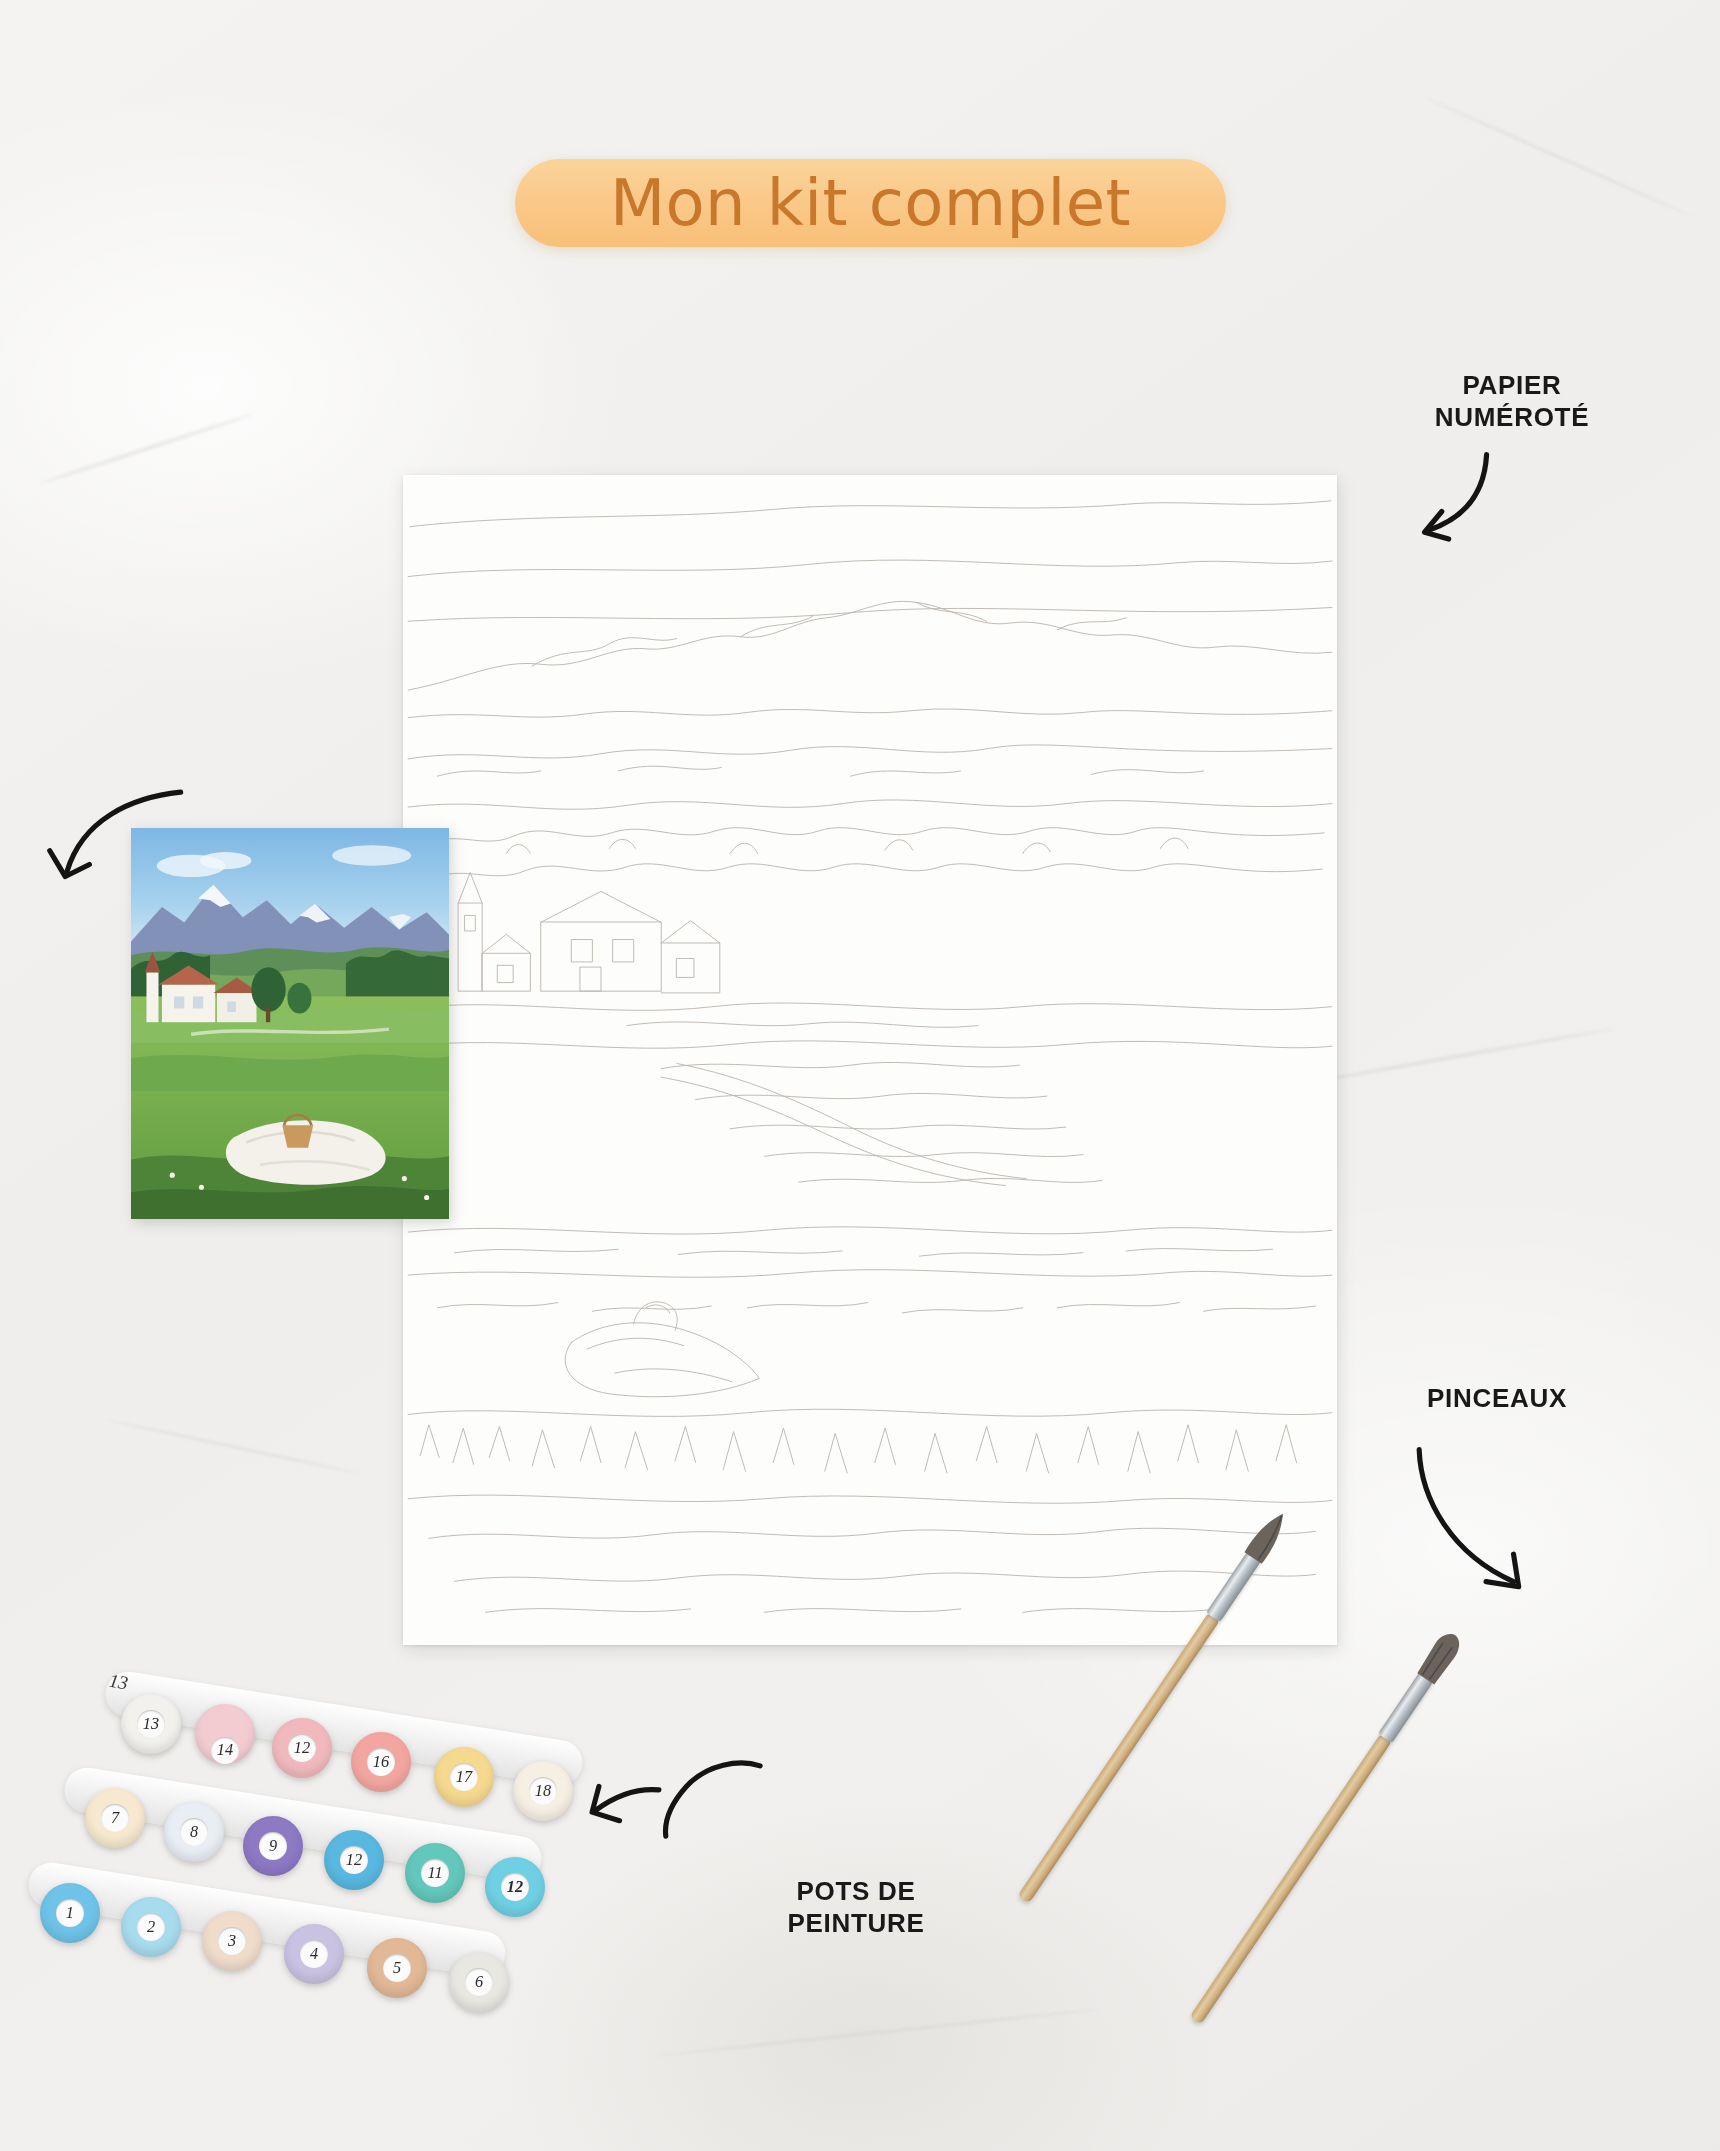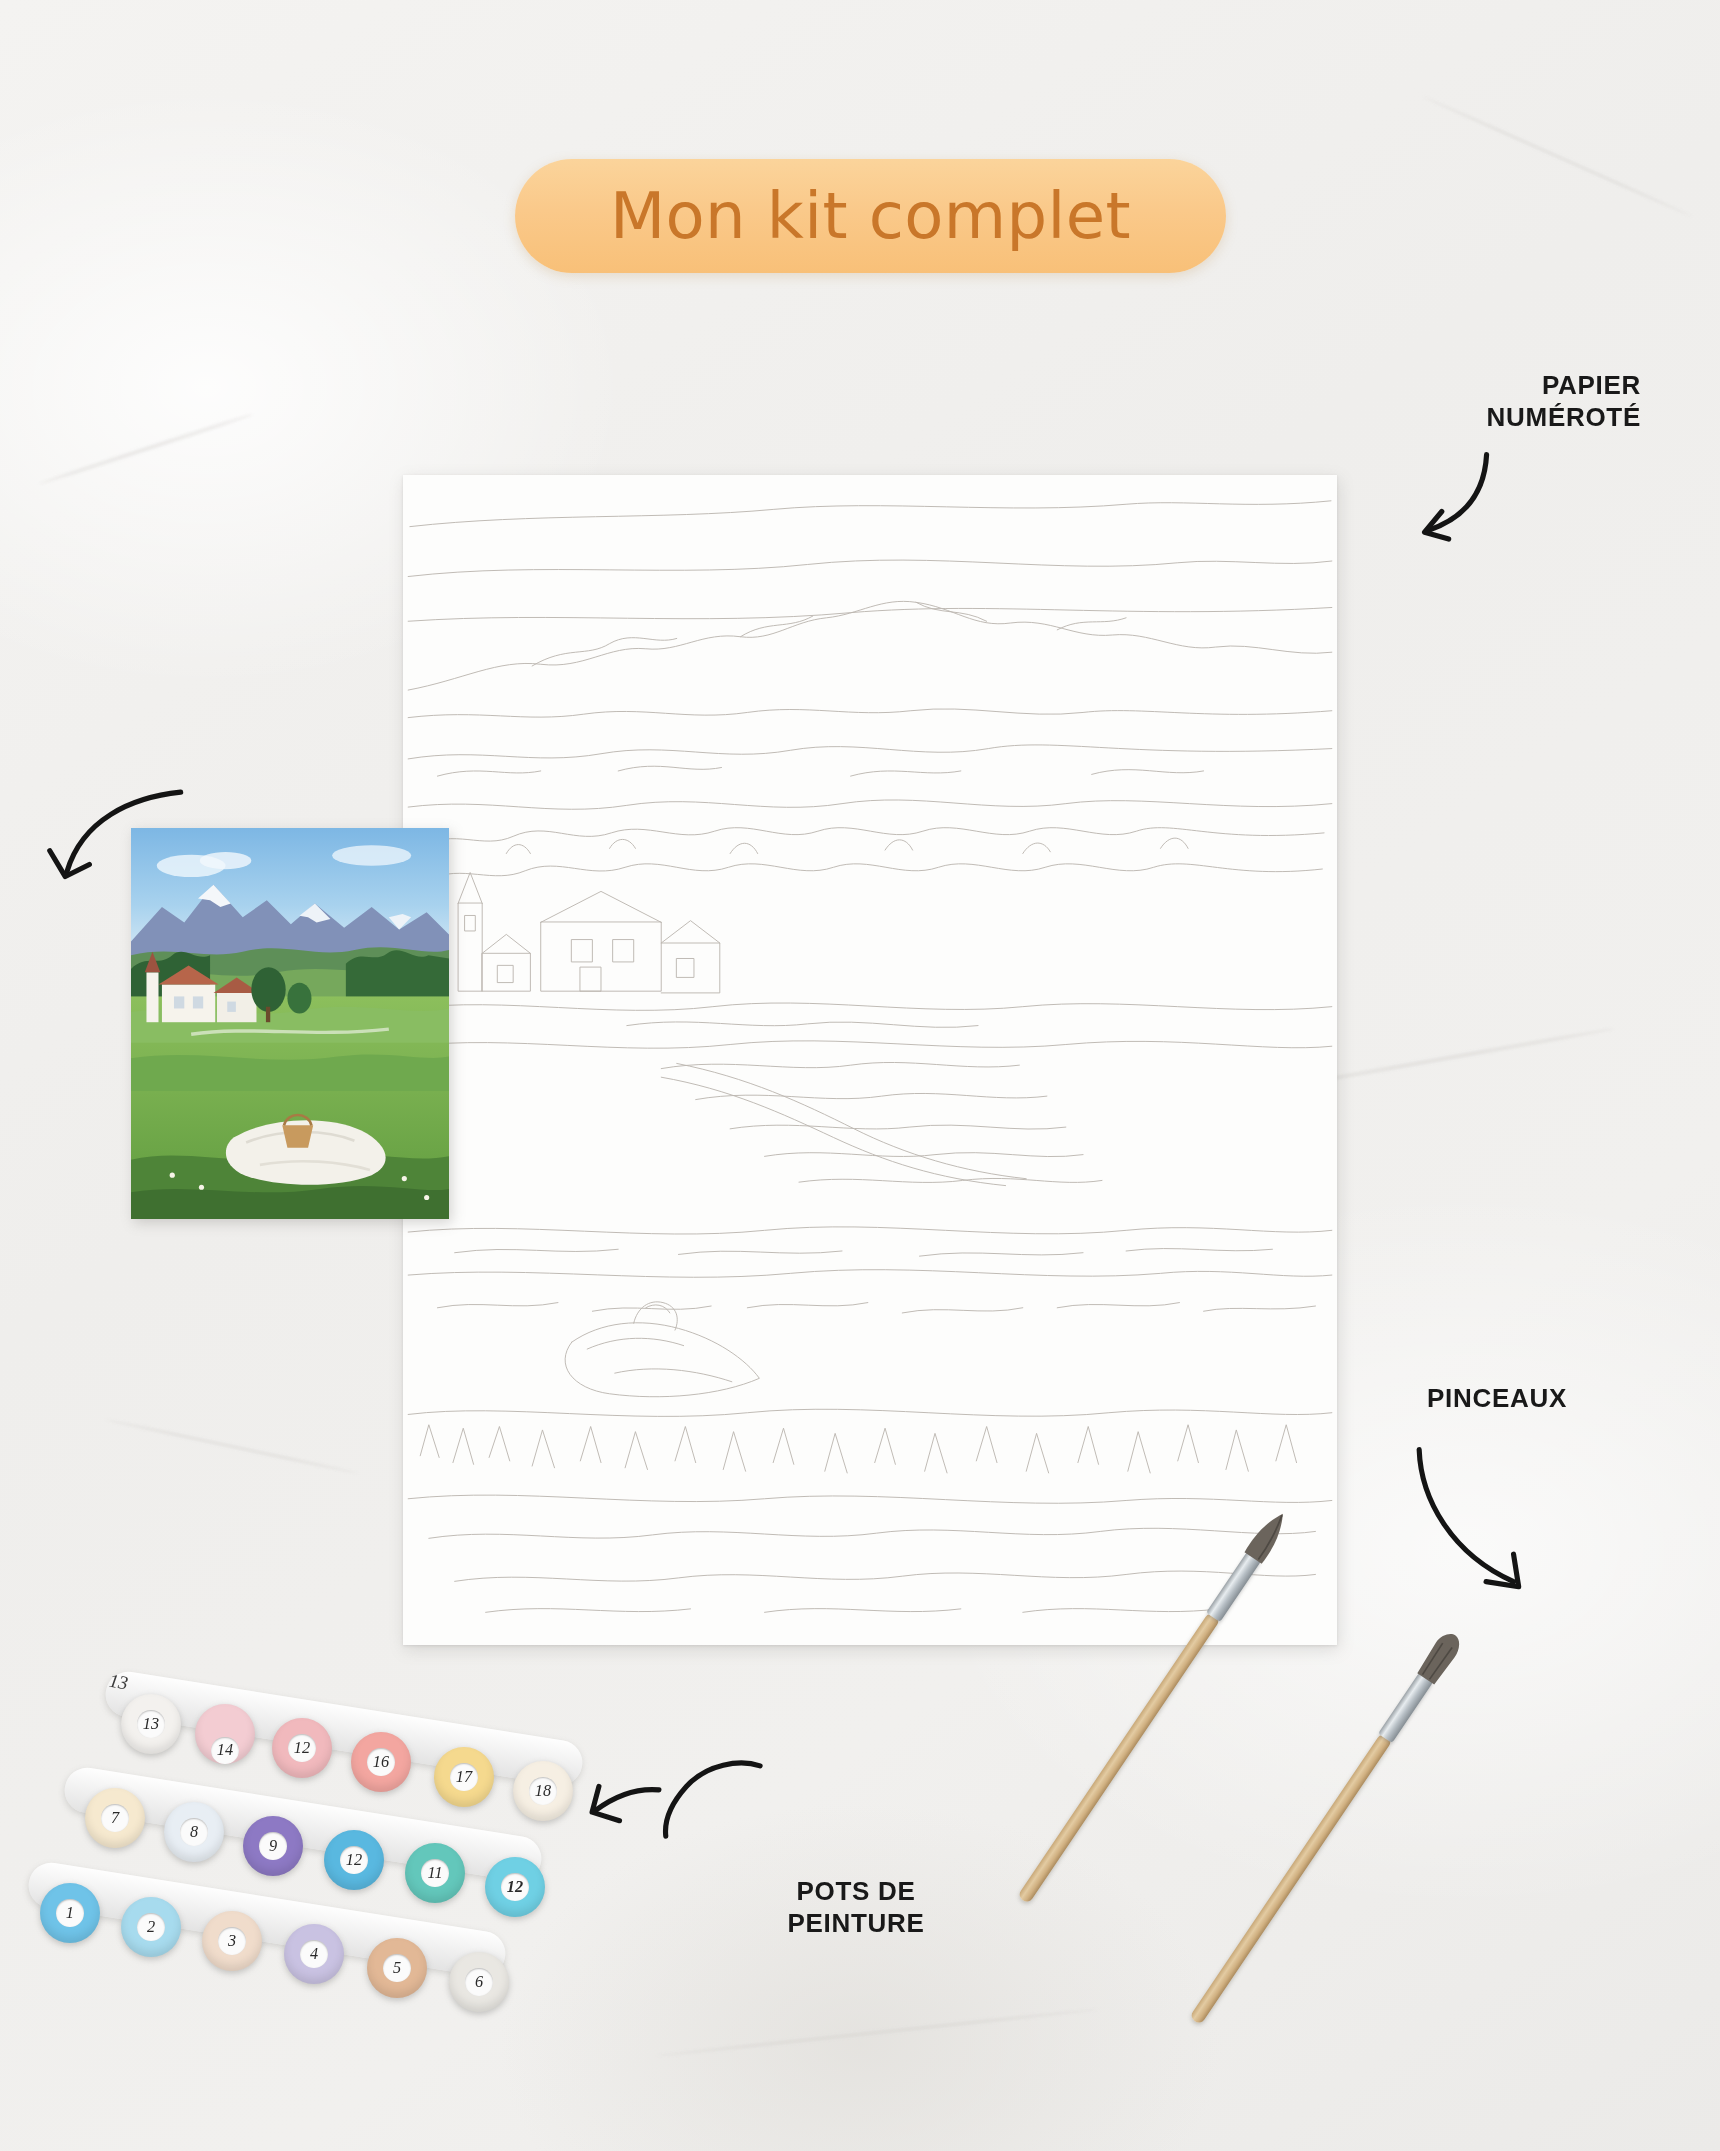--- a/index.html
+++ b/index.html
@@ -29,21 +29,21 @@
     filter: blur(1.7px);
     pointer-events: none;
   }
 
   
   #title-pill {
     position: absolute;
     left: 515px;
     top: 159px;
     width: 711px;
-    height: 114px;
+    height: 88px;
     border-radius: 60px;
     background: linear-gradient(180deg, #fbd49b 0%, #fac98a 45%, #f8c078 100%);
     box-shadow: 0 3.4px 12px rgba(190,150,90,0.25);
     display: flex;
     align-items: center;
     justify-content: center;
   }
   #title-pill .txt {
     font-size: 64px;
     color: #c9772a;
@@ -57,21 +57,21 @@
     position: absolute;
     font-weight: bold;
     color: #191919;
     font-size: 26px;
     line-height: 1.22;
     letter-spacing: 0.7px;
     text-align: center;
     white-space: pre-line;
     font-family: "Liberation Sans", sans-serif;
   }
-  #label-papier { left: 1383px; top: 370px; width: 258px; text-align: right; }
+  #label-papier { left: 1383px; top: 370px; width: 258px; }
   #label-carte  { left: 146px;  top: 727px; width: 258px; }
   #label-pinceaux { left: 1368px; top: 1383px; width: 258px; }
   #label-pots   { left: 740px; top: 1876px; width: 232px; }
 
   .arrow { position: absolute; pointer-events: none; }
 
   
   #canvas-sheet {
     position: absolute;
     left: 403px;

